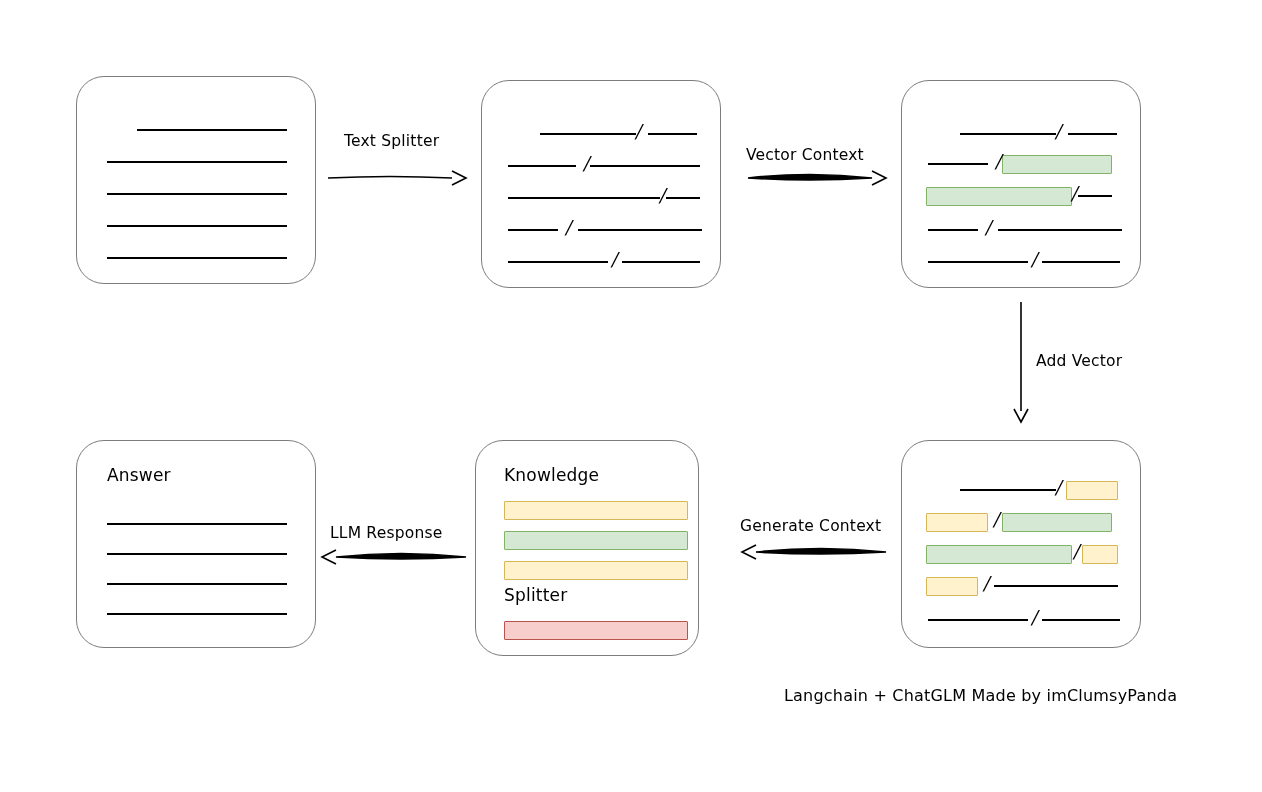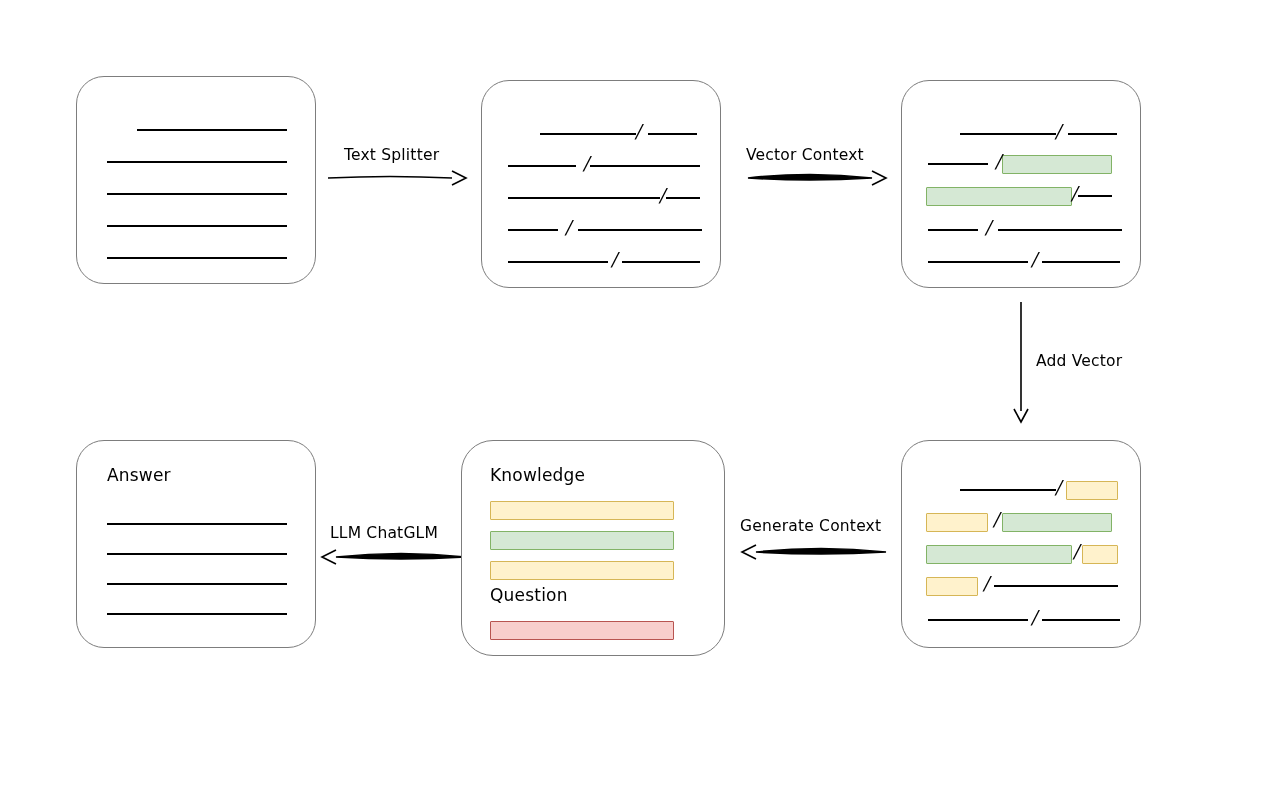--- a/index.html
+++ b/index.html
@@ -242,23 +242,23 @@
         </div>
         <div class="row" style="top: 166px;">
           <span style="display: inline-block; width: 26px;"></span>
           <span class="seg" style="width: 100px;"></span>
           <span style="display: inline-block; width: 4px;"></span>
           <span class="slash">/</span>
           <span style="display: inline-block; width: 4px;"></span>
           <span class="seg" style="width: 78px;"></span>
         </div>
       </div>
-      <div class="node" style="left: 461px; top: 440px; width: 264px; height: 216px; border-radius: 32px;">
+      <div class="node" style="left: 475px; top: 440px; width: 224px; height: 216px;">
         <div class="node-title" style="left: 28px; top: 24px;">Knowledge</div>
-        <div class="node-title" style="left: 28px; top: 144px;">Question</div>
+        <div class="node-title" style="left: 28px; top: 144px;">Splitter</div>
         <div class="row" style="top: 56px;">
           <span style="display: inline-block; width: 28px;"></span>
           <span class="chip chip-yellow" style="width: 184px;"></span>
         </div>
         <div class="row" style="top: 86px;">
           <span style="display: inline-block; width: 28px;"></span>
           <span class="chip chip-green" style="width: 184px;"></span>
         </div>
         <div class="row" style="top: 116px;">
           <span style="display: inline-block; width: 28px;"></span>
@@ -279,20 +279,21 @@
         </div>
         <div class="row" style="top: 130px; padding-left: 30px;">
           <span class="seg" style="width: 180px;"></span>
         </div>
         <div class="row" style="top: 160px; padding-left: 30px;">
           <span class="seg" style="width: 180px;"></span>
         </div>
       </div>
     </div>
   <div id="labels-layer">
-      <div class="edge-label" style="left: 344px; top: 146px;">Text Splitter</div>
+      <div class="edge-label" style="left: 344px; top: 132px;">Text Splitter</div>
       <div class="edge-label" style="left: 746px; top: 146px;">Vector Context</div>
       <div class="edge-label" style="left: 1036px; top: 352px;">Add Vector</div>
       <div class="edge-label" style="left: 740px; top: 517px;">Generate Context</div>
-      <div class="edge-label" style="left: 330px; top: 524px;">LLM ChatGLM</div>
+      <div class="edge-label" style="left: 330px; top: 524px;">LLM Response</div>
     </div>
 
+  <div class="footer" style="left: 784px; top: 686px;">Langchain + ChatGLM Made by imClumsyPanda</div>
 </div>
 
 </body></html>

